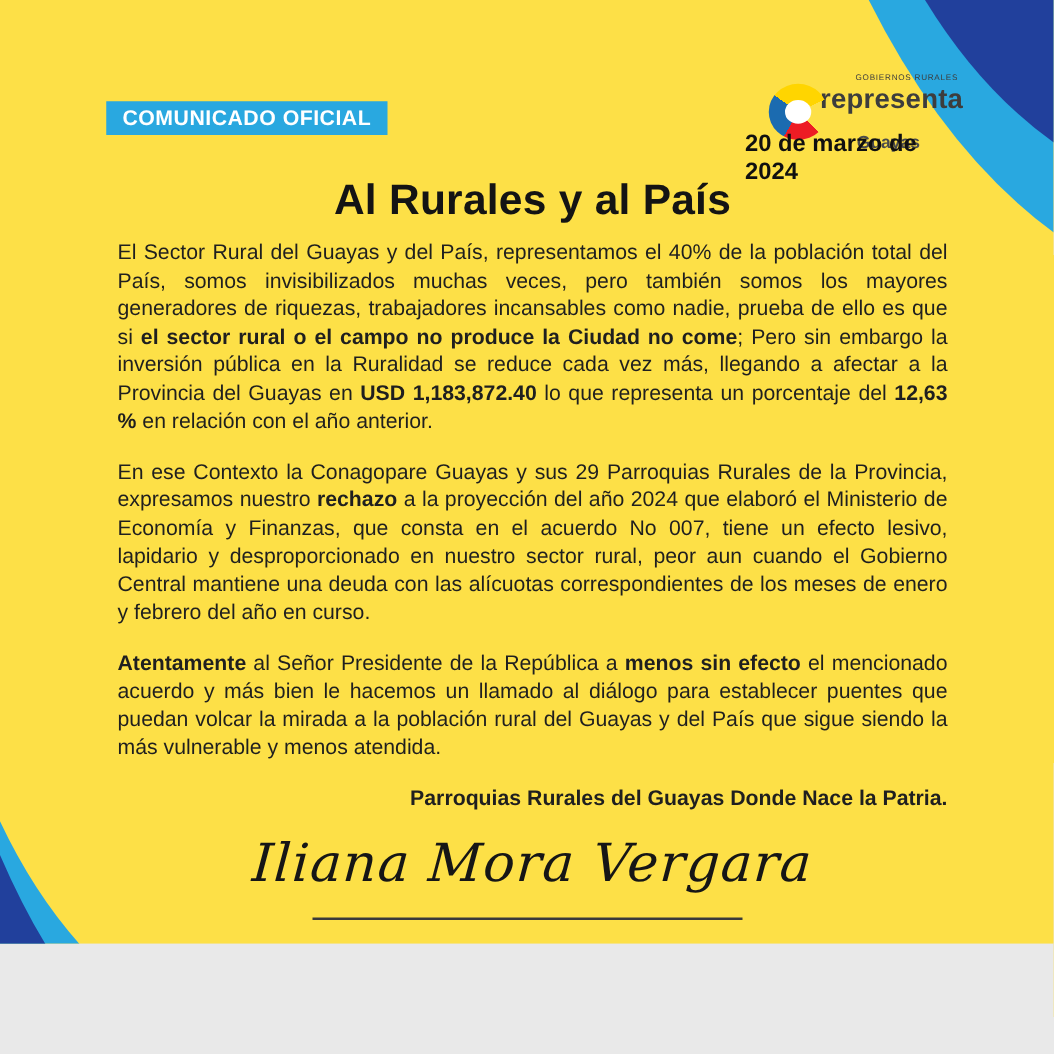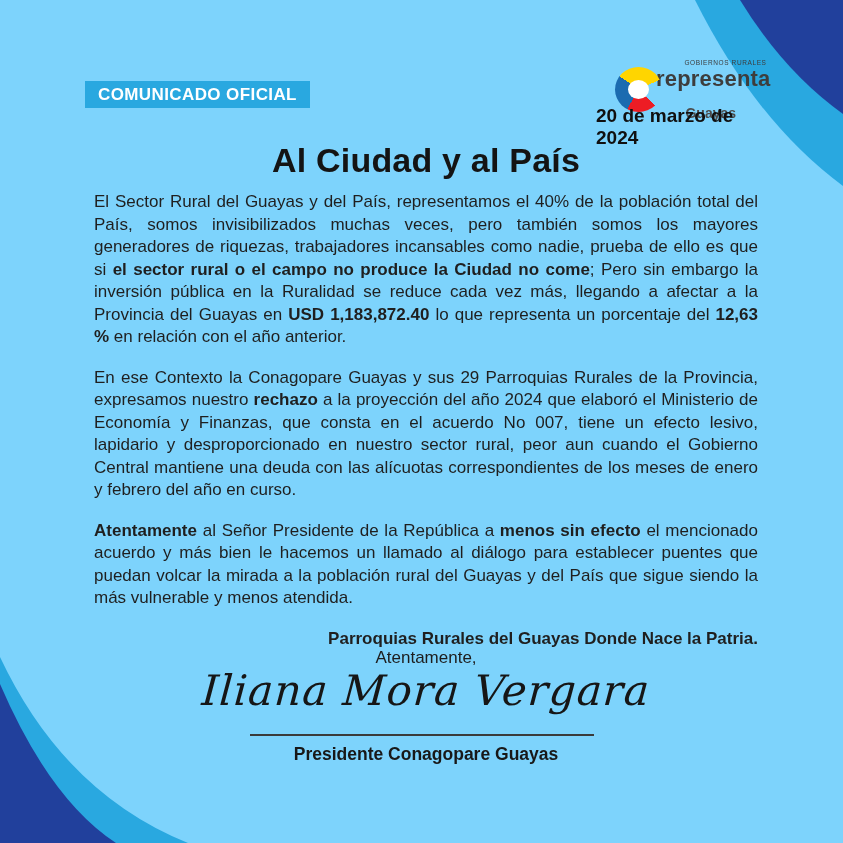--- a/index.html
+++ b/index.html
@@ -1,17 +1,17 @@
 <!DOCTYPE html>
 <html><head>
 <meta charset="utf-8">
 <style>
   html,body{margin:0;padding:0;background:#e9e9e9;}
   .page{
-    position:relative;width:843px;height:843px;background:#7dd3fc;overflow:hidden;
+    position:relative;width:843px;height:755px;background:#fde047;overflow:hidden;
     font-family:"Liberation Sans",sans-serif;color:#1d1d1d;margin:0 auto;
   }
   svg.corners{position:absolute;inset:0;z-index:0;}
   .band-light{fill:#29a8e0;}
   .band-dark{fill:#21409c;}
 
   .badge{
     position:absolute;left:85px;top:81px;z-index:2;
     background:#29a8e0;color:#ffffff;font-weight:bold;
     font-size:17px;letter-spacing:.4px;height:27px;line-height:27px;padding:0 13px;
@@ -76,27 +76,25 @@
     <div class="ring"></div>
     <div class="logo-text">
       <div class="logo-top">GOBIERNOS RURALES</div>
       <div class="logo-name">representa</div>
       <div class="logo-sub">Guayas</div>
     </div>
   </div>
 
   <div class="date">20 de marzo de 2024</div>
 
-  <h1 class="title">Al Ciudad y al País</h1>
+  <h1 class="title">Al Rurales y al País</h1>
 
   <div class="body">
     <p><span>El Sector Rural del Guayas y del País, representamos el 40% de la población total del País, somos invisibilizados muchas veces, pero también somos los mayores generadores de riquezas, trabajadores incansables como nadie, prueba de ello es que si </span><b>el sector rural o el campo no produce la Ciudad no come</b><span>; Pero sin embargo la inversión pública en la Ruralidad se reduce cada vez más, llegando a afectar a la Provincia del Guayas en </span><b>USD 1,183,872.40</b><span> lo que representa un porcentaje del </span><b>12,63 %</b><span> en relación con el año anterior.</span></p>
     <p><span>En ese Contexto la Conagopare Guayas y sus 29 Parroquias Rurales de la Provincia, expresamos nuestro </span><b>rechazo</b><span> a la proyección del año 2024 que elaboró el Ministerio de Economía y Finanzas, que consta en el acuerdo No 007, tiene un efecto lesivo, lapidario y desproporcionado en nuestro sector rural, peor aun cuando el Gobierno Central mantiene una deuda con las alícuotas correspondientes de los meses de enero y febrero del año en curso.</span></p>
     <p><b>Atentamente</b><span> al Señor Presidente de la República a </span><b>menos sin efecto</b><span> el mencionado acuerdo y más bien le hacemos un llamado al diálogo para establecer puentes que puedan volcar la mirada a la población rural del Guayas y del País que sigue siendo la más vulnerable y menos atendida.</span></p>
     <p class="tagline"><b>Parroquias Rurales del Guayas Donde Nace la Patria.</b></p>
   </div>
 
-  <div class="salutation">Atentamente,</div>
   <div class="signature">Iliana Mora Vergara</div>
   <div class="sig-line"></div>
-  <div class="signer">Presidente Conagopare Guayas</div>
 
 </div>
 
 </body></html>

